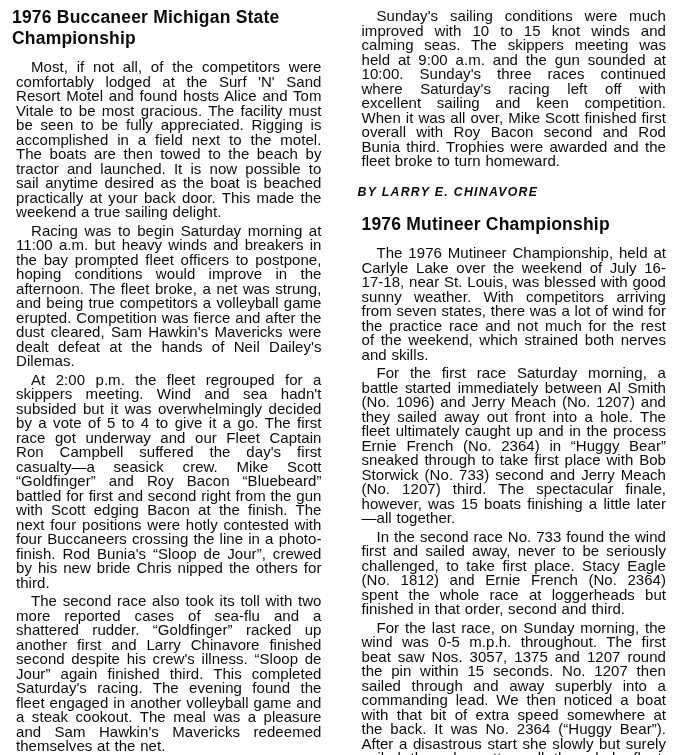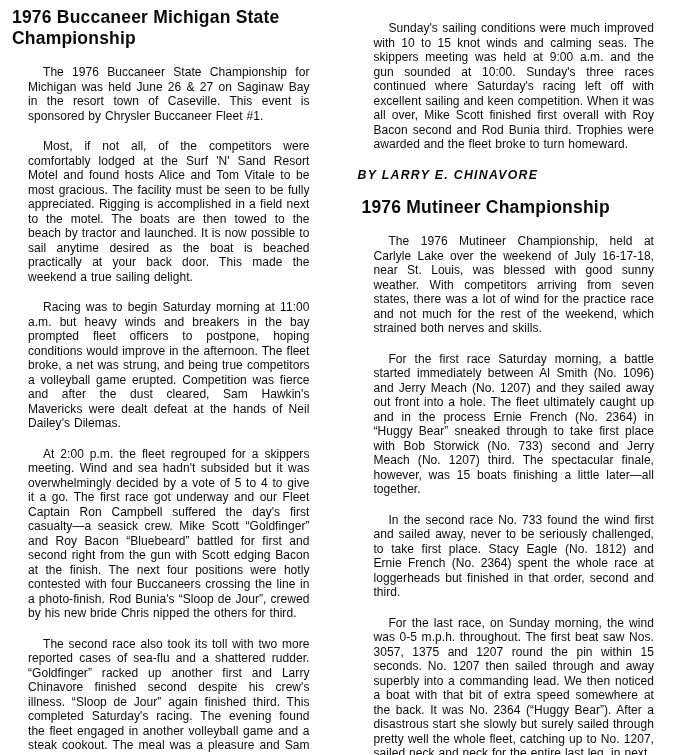--- a/index.html
+++ b/index.html
@@ -32,45 +32,44 @@
     font-size: 17.5px;
     line-height: 21px;
     font-weight: bold;
     letter-spacing: 0.2px;
     margin: 2px 0 11px 0;
   }
   h2.article-title {
     margin: 15px 0 11px 4px;
   }
   p.body-par {
-    font-size: 12px;
+    font-size: 15px;
     line-height: 14.5px;
     text-align: justify;
     text-indent: 15px;
-    margin: 16px;
+    margin: 4px;
     letter-spacing: 0.05px;
     word-spacing: 0.5px;
   }
   p.byline {
     font-size: 12.3px;
     line-height: 14.5px;
     font-weight: bold;
     font-style: italic;
     letter-spacing: 1.3px;
-    margin: 8px 0 0 0;
+    margin: 16px 0 0 0;
   }
 </style>
 </head>
 <body>
 
 <div class="page">
 
   <div class="col col-left">
     <h1 class="article-title">1976 Buccaneer Michigan State Championship</h1>
-    <p class="body-par">The 1976 Buccaneer State Championship for Michigan was held June 26 &amp; 27 on Saginaw Bay in the resort town of Caseville. This event is sponsored by Chrysler Buccaneer Fleet #1.</p>
     <p class="body-par">Most, if not all, of the competitors were comfortably lodged at the Surf 'N' Sand Resort Motel and found hosts Alice and Tom Vitale to be most gracious. The facility must be seen to be fully appreciated. Rigging is accomplished in a field next to the motel. The boats are then towed to the beach by tractor and launched. It is now possible to sail anytime desired as the boat is beached practically at your back door. This made the weekend a true sailing delight.</p>
     <p class="body-par">Racing was to begin Saturday morning at 11:00 a.m. but heavy winds and breakers in the bay prompted fleet officers to postpone, hoping conditions would improve in the afternoon. The fleet broke, a net was strung, and being true competitors a volleyball game erupted. Competition was fierce and after the dust cleared, Sam Hawkin's Mavericks were dealt defeat at the hands of Neil Dailey's Dilemas.</p>
     <p class="body-par">At 2:00 p.m. the fleet regrouped for a skippers meeting. Wind and sea hadn't subsided but it was overwhelmingly decided by a vote of 5 to 4 to give it a go. The first race got underway and our Fleet Captain Ron Campbell suffered the day's first casualty—a seasick crew. Mike Scott “Goldfinger” and Roy Bacon “Bluebeard” battled for first and second right from the gun with Scott edging Bacon at the finish. The next four positions were hotly contested with four Buccaneers crossing the line in a photo-finish. Rod Bunia's “Sloop de Jour”, crewed by his new bride Chris nipped the others for third.</p>
     <p class="body-par">The second race also took its toll with two more reported cases of sea-flu and a shattered rudder. “Goldfinger” racked up another first and Larry Chinavore finished second despite his crew's illness. “Sloop de Jour” again finished third. This completed Saturday's racing. The evening found the fleet engaged in another volleyball game and a steak cookout. The meal was a pleasure and Sam Hawkin's Mavericks redeemed themselves at the net.</p>
   </div>
 
   <div class="col col-right">
     <p class="body-par">Sunday's sailing conditions were much improved with 10 to 15 knot winds and calming seas. The skippers meeting was held at 9:00 a.m. and the gun sounded at 10:00. Sunday's three races continued where Saturday's racing left off with excellent sailing and keen competition. When it was all over, Mike Scott finished first overall with Roy Bacon second and Rod Bunia third. Trophies were awarded and the fleet broke to turn homeward.</p>
     <p class="byline">BY LARRY E. CHINAVORE</p>
     <h2 class="article-title">1976 Mutineer Championship</h2>

